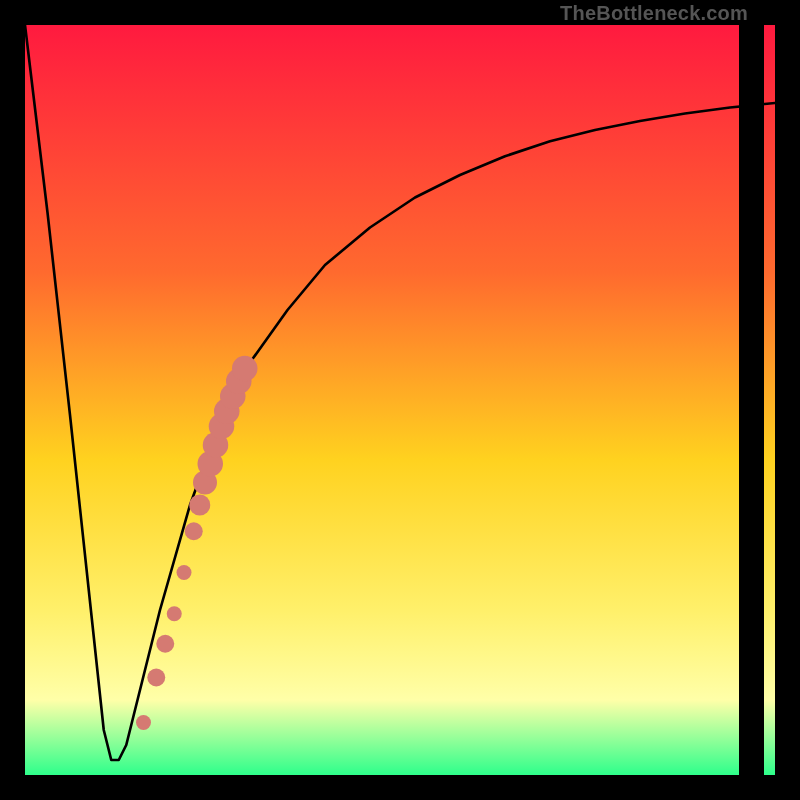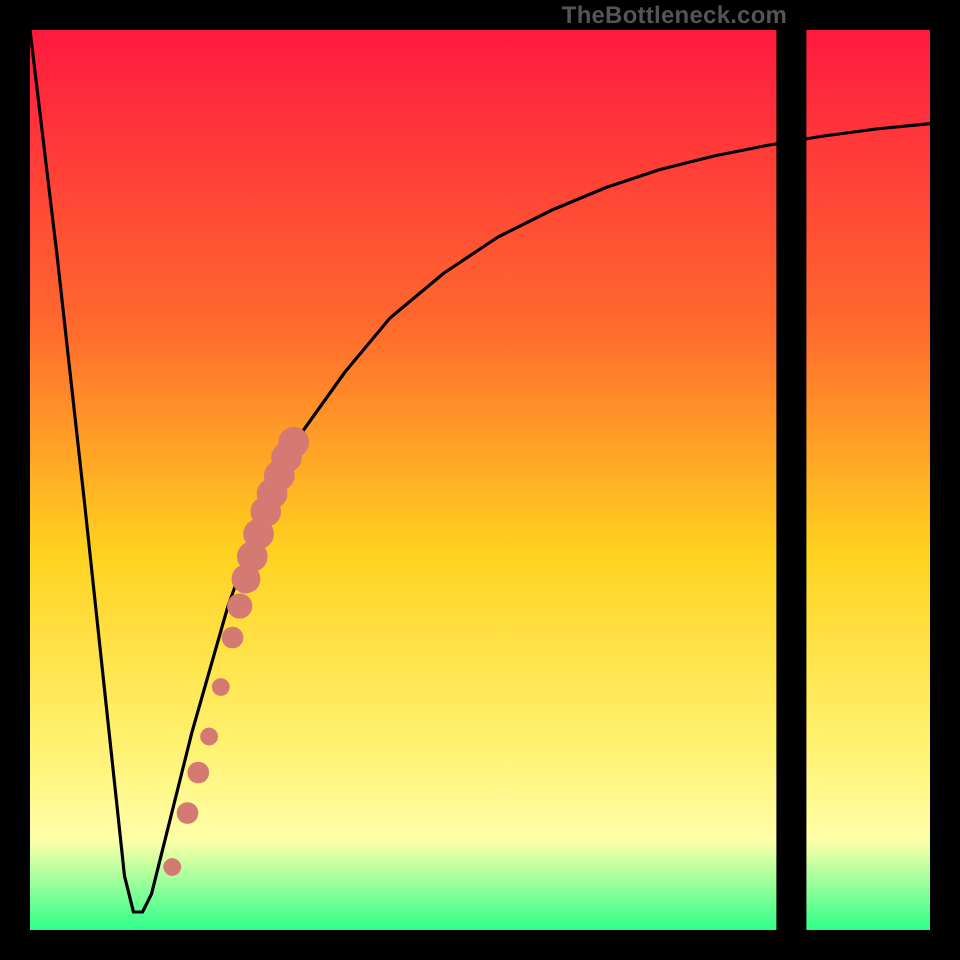--- a/index.html
+++ b/index.html
@@ -6,21 +6,21 @@
     margin: 0;
     padding: 0;
     width: 800px;
     height: 800px;
     overflow: hidden;
     background: #000;
     font-family: Arial, Helvetica, sans-serif;
   }
   .stage {
     position: relative;
-    width: 672px;
+    width: 764px;
     height: 800px;
   }
   .frame {
     position: absolute;
     inset: 0;
     pointer-events: none;
     border: 25px solid #000;
     box-sizing: border-box;
   }
   .plot {

